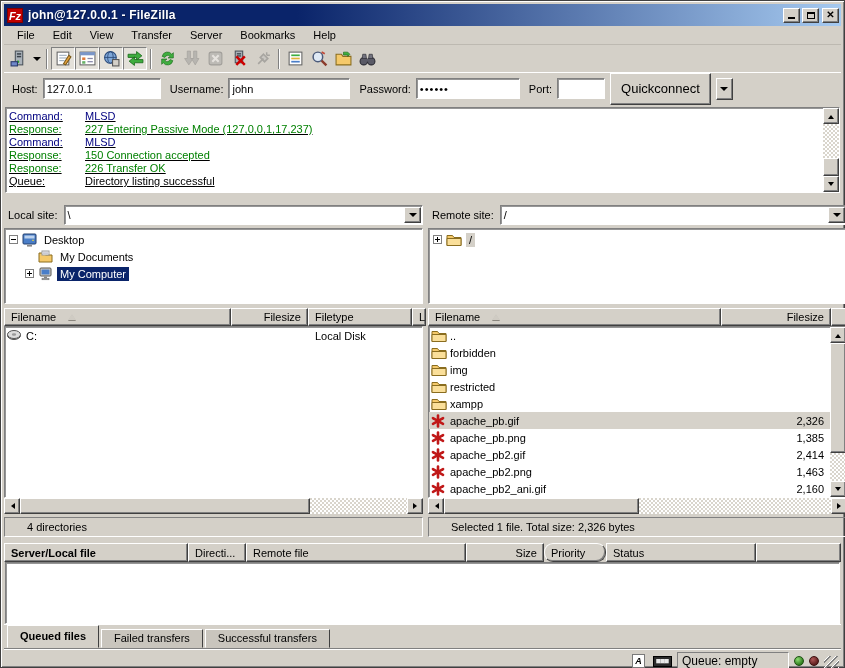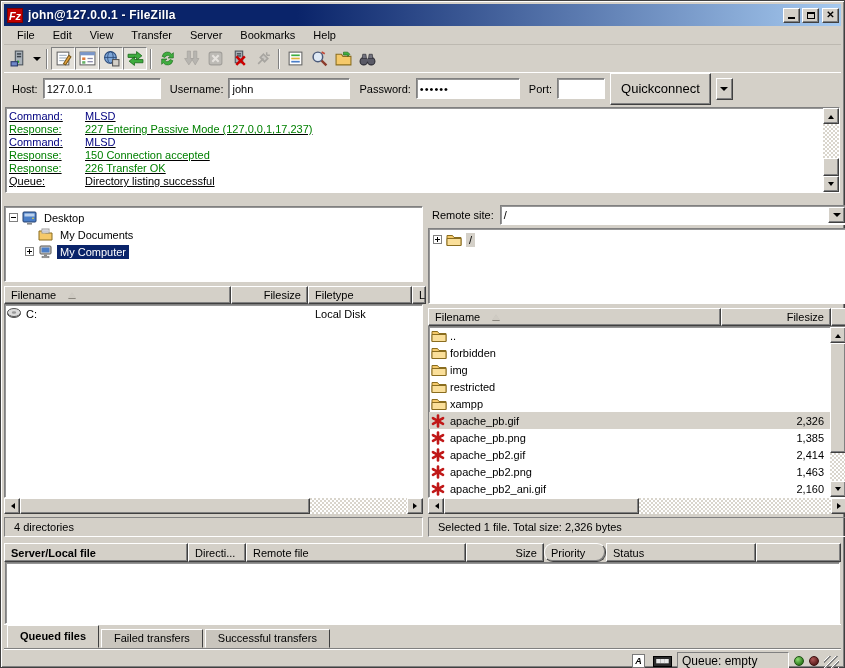--- a/index.html
+++ b/index.html
@@ -107,21 +107,21 @@
   .hcell { display: flex; align-items: center; padding: 0 6px; overflow: hidden; white-space: nowrap; }
   .hcell.right { justify-content: flex-end; }
   .sort-tri { width: 0; height: 0; border: 4px solid transparent; border-bottom: 6px solid #CFCBC3; margin-left: 12px; position: relative; top: -2px; filter: drop-shadow(0 1px 0 #8a867e); }
   .list-body { flex: 1; background: #fff; display: flex; overflow: hidden; }
   .rows { flex: 1; overflow: hidden; }
   .lrow { display: flex; height: 17px; align-items: center; white-space: nowrap; }
   .lrow.sel-inactive { background: #D6D2CA; }
   .cell { padding: 0 6px; overflow: hidden; }
   .cell.right { text-align: right; }
   .file-icon { width: 16px; flex: 0 0 16px; margin: 0 3px 0 2px; display: inline-flex; align-items: center; }
-  .pane-status { height: 20px; flex: 0 0 20px; margin-top: 3px; display: flex; align-items: center; padding: 0 9px; }
+  .pane-status { height: 20px; flex: 0 0 20px; margin-top: 3px; display: flex; align-items: center; padding: 0 22px; }
 
   
   .lc-name { width: 227px; flex: 0 0 227px; display: flex; align-items: center; }
   .lc-size { width: 77px; flex: 0 0 77px; }
   .lc-type { width: 104px; flex: 0 0 104px; }
   .lc-last { flex: 1; }
   
   .rc-name { flex: 1; display: flex; align-items: center; }
   .rc-size { width: 110px; flex: 0 0 110px; }
 
@@ -340,20 +340,29 @@
       <div class="sb-thumb-v b-out" style="height:18px"></div>
       <div class="sb-btn b-out">
           <div class="tri-down"></div>
         </div>
     </div>
   </div>
 
   <div class="panes">
 
     <div class="pane">
+      <div class="site-row">
+        <span class="site-label">Local site:</span>
+        <div class="combo b-in">
+          <span class="combo-text">\</span>
+          <div class="combo-btn b-out">
+              <div class="dd-arrow"></div>
+            </div>
+        </div>
+      </div>
       <div class="tree-box b-in">
         <div class="tree-row">
           <div class="expander"></div>
           <span class="tree-icon">
               <svg width="15" height="14" viewBox="0 0 15 14">
                 <rect x="1" y="1" width="13" height="10" rx="1" fill="#4a7ec8" stroke="#24406e"></rect>
                 <rect x="2.5" y="2.5" width="10" height="3" fill="#bcd2ee"></rect>
                 <rect x="5" y="12" width="5" height="1.6" fill="#888"></rect>
                 <path d="M11 6 l1 2 h-2 z" fill="#e8d23a"></path>
               </svg>

